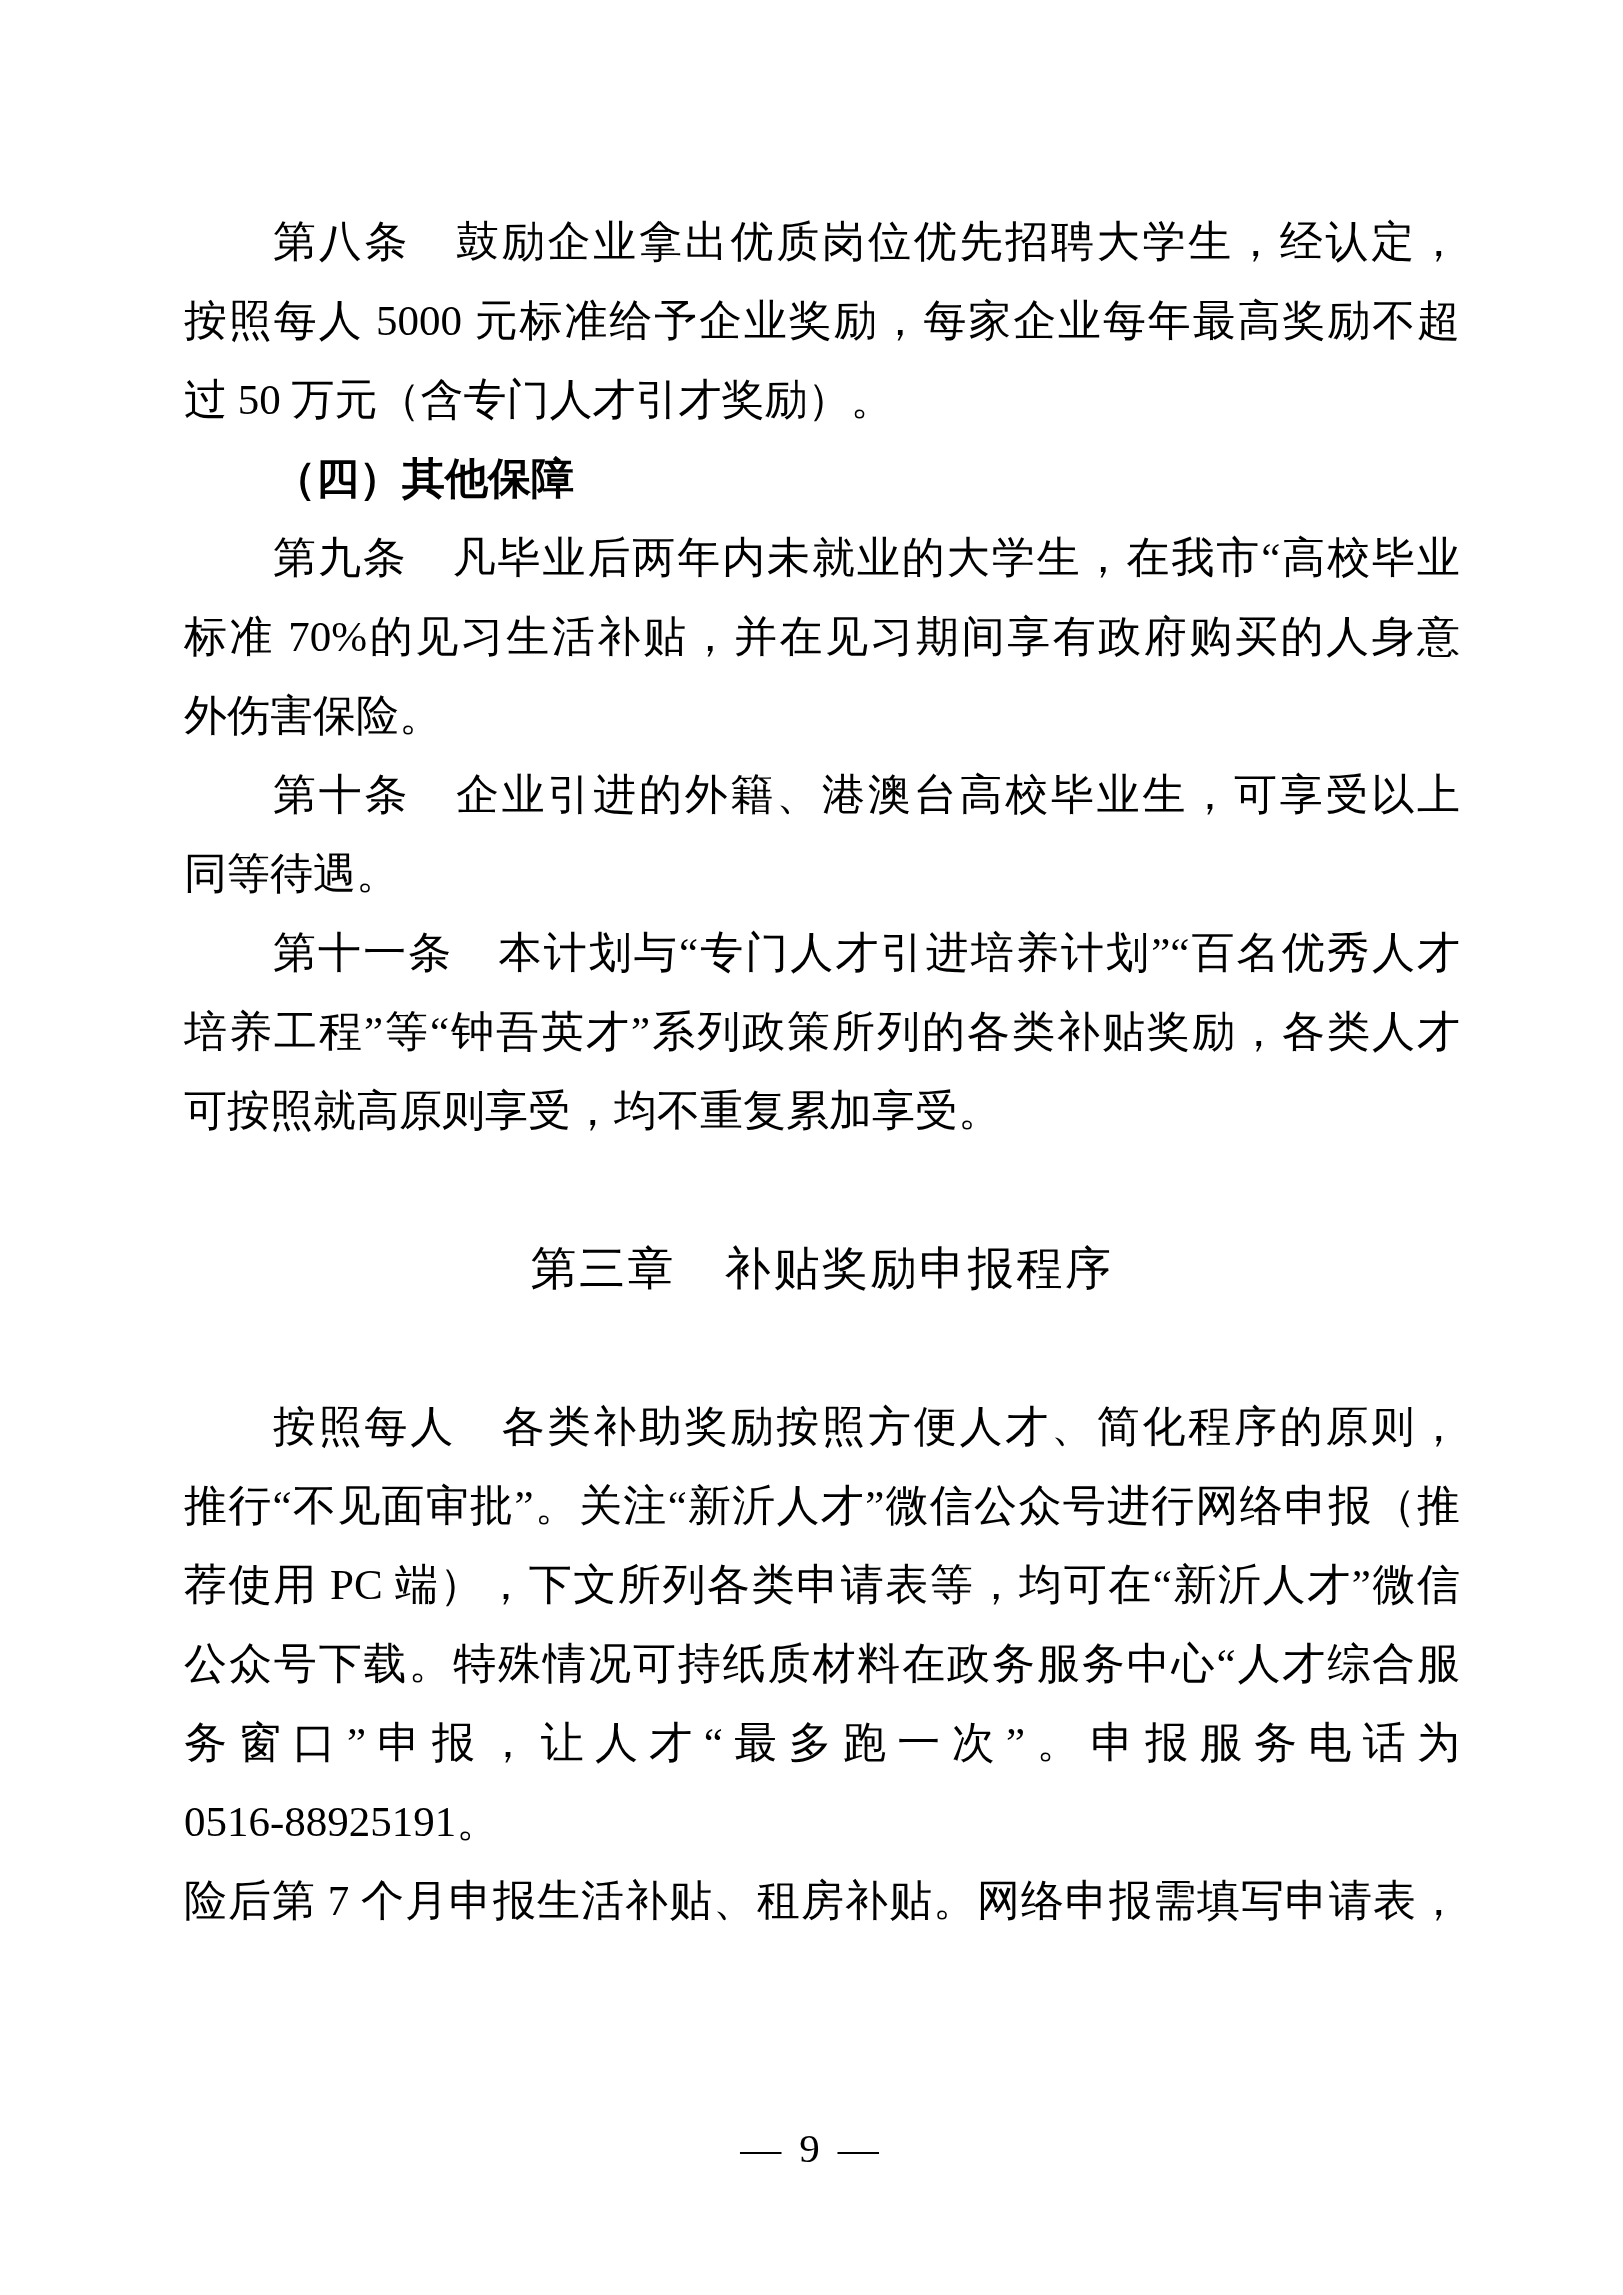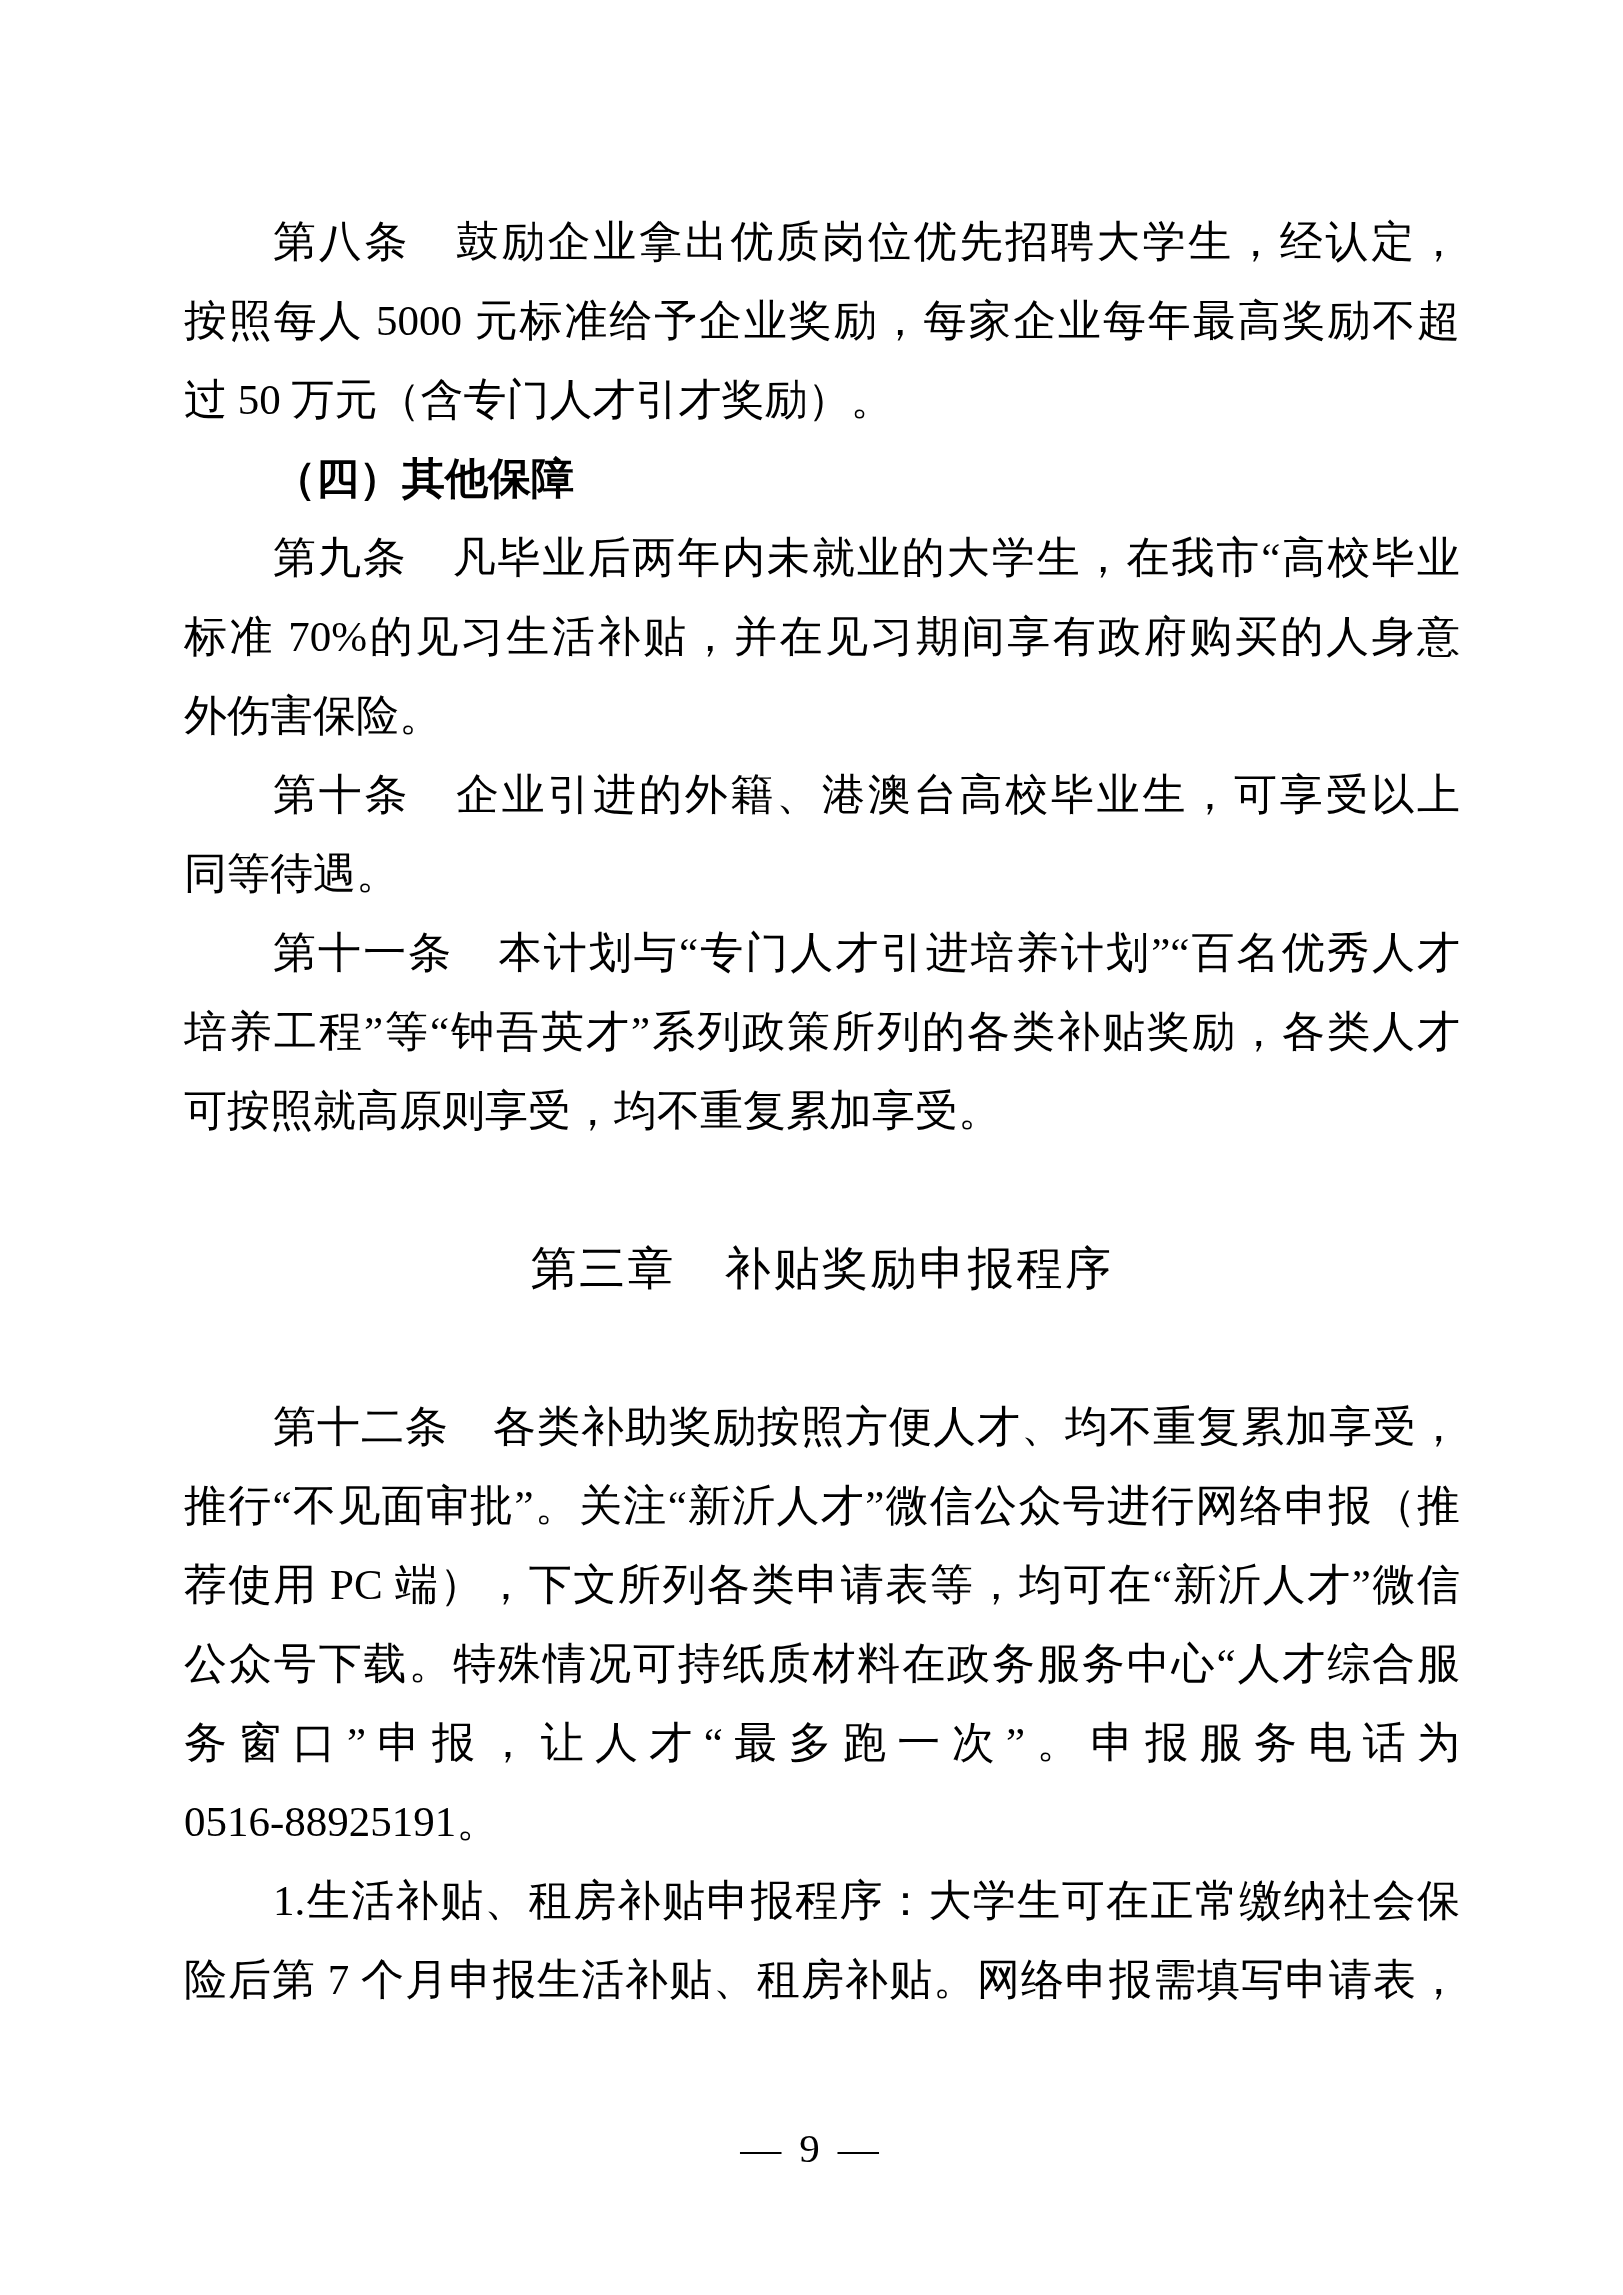--- a/index.html
+++ b/index.html
@@ -80,24 +80,23 @@
       <div class="line body">标准 70%的见习生活补贴，并在见习期间享有政府购买的人身意</div>
       <div class="line end">外伤害保险。</div>
       <div class="line first">第十条　企业引进的外籍、港澳台高校毕业生，可享受以上</div>
       <div class="line end">同等待遇。</div>
       <div class="line first">第十一条　本计划与“专门人才引进培养计划”“百名优秀人才</div>
       <div class="line body">培养工程”等“钟吾英才”系列政策所列的各类补贴奖励，各类人才</div>
       <div class="line end">可按照就高原则享受，均不重复累加享受。</div>
       <div class="line blank"></div>
       <div class="line chapter">第三章　补贴奖励申报程序</div>
       <div class="line blank"></div>
-      <div class="line first">第十二条　各类补助奖励按照方便人才、均不重复累加享受，</div>
+      <div class="line first">按照每人　各类补助奖励按照方便人才、简化程序的原则，</div>
       <div class="line body">推行“不见面审批”。关注“新沂人才”微信公众号进行网络申报（推</div>
       <div class="line body">荐使用 PC 端），下文所列各类申请表等，均可在“新沂人才”微信</div>
       <div class="line body">公众号下载。特殊情况可持纸质材料在政务服务中心“人才综合服</div>
       <div class="line body">务窗口”申报，让人才“最多跑一次”。申报服务电话为</div>
       <div class="line end">0516-88925191。</div>
-      <div class="line first">1.生活补贴、租房补贴申报程序：大学生可在正常缴纳社会保</div>
       <div class="line body">险后第 7 个月申报生活补贴、租房补贴。网络申报需填写申请表，</div>
     </div>
   <div class="page-number">— 9 —</div>
 </div>
 
 
 </body></html>

